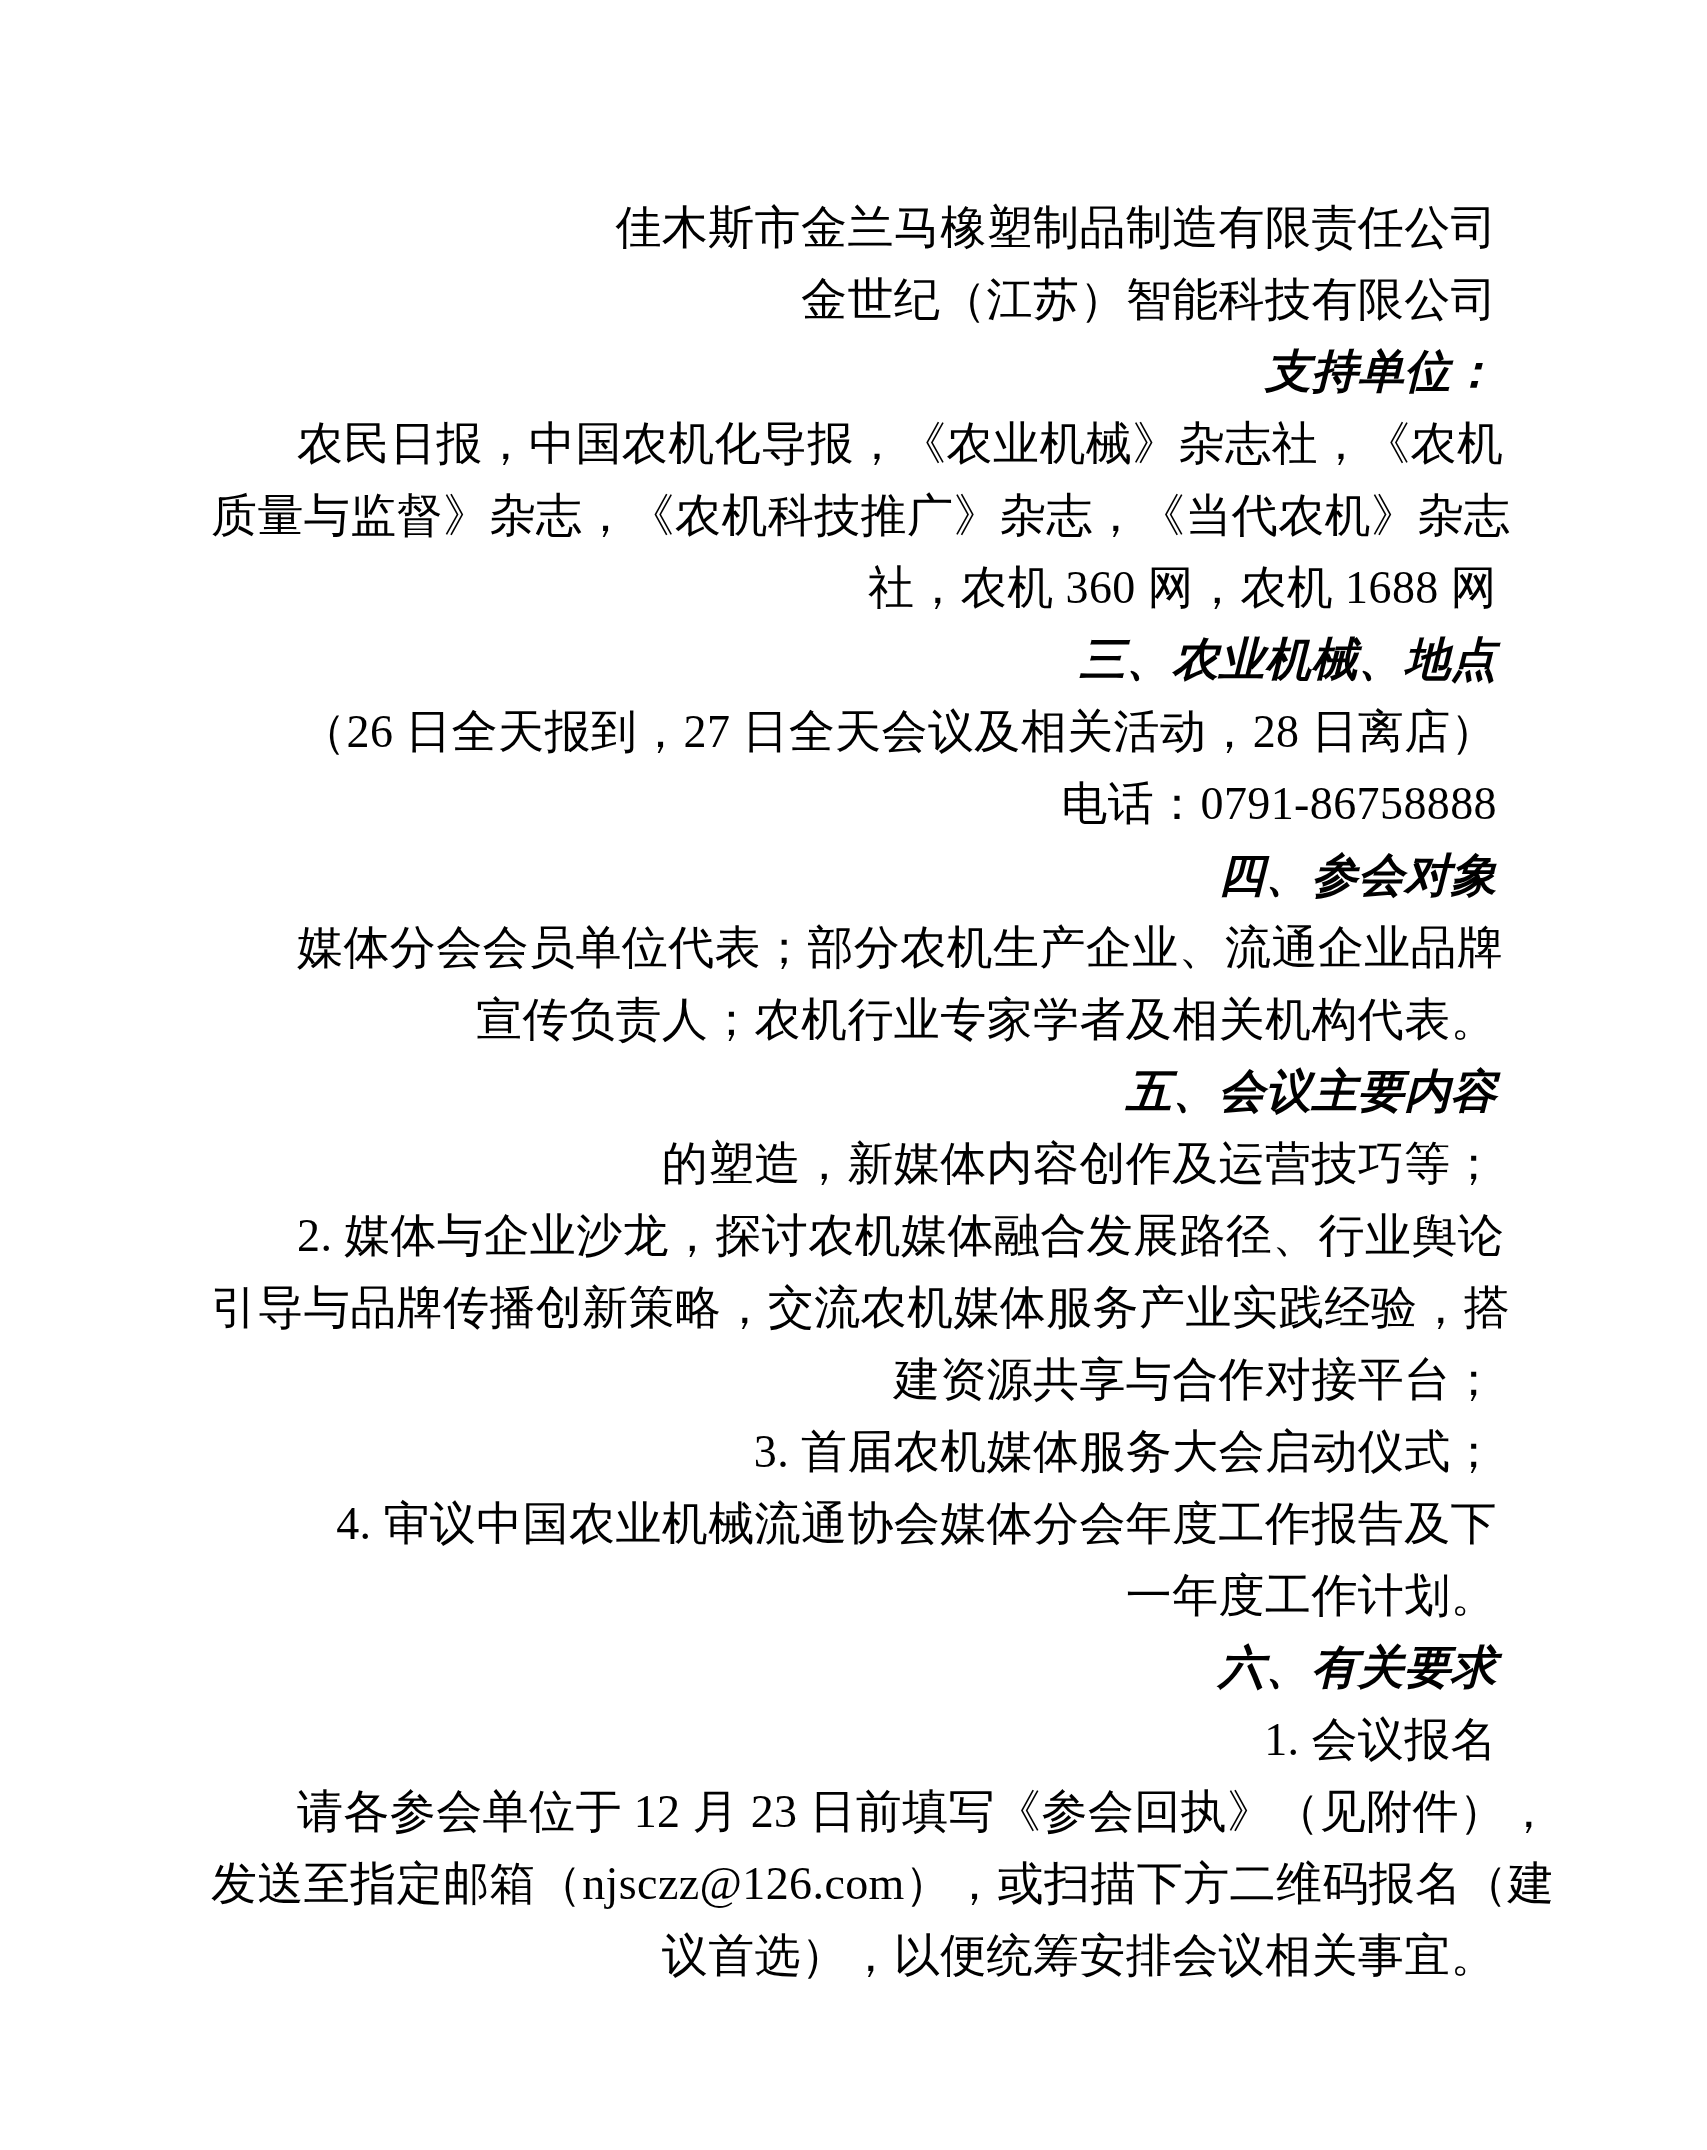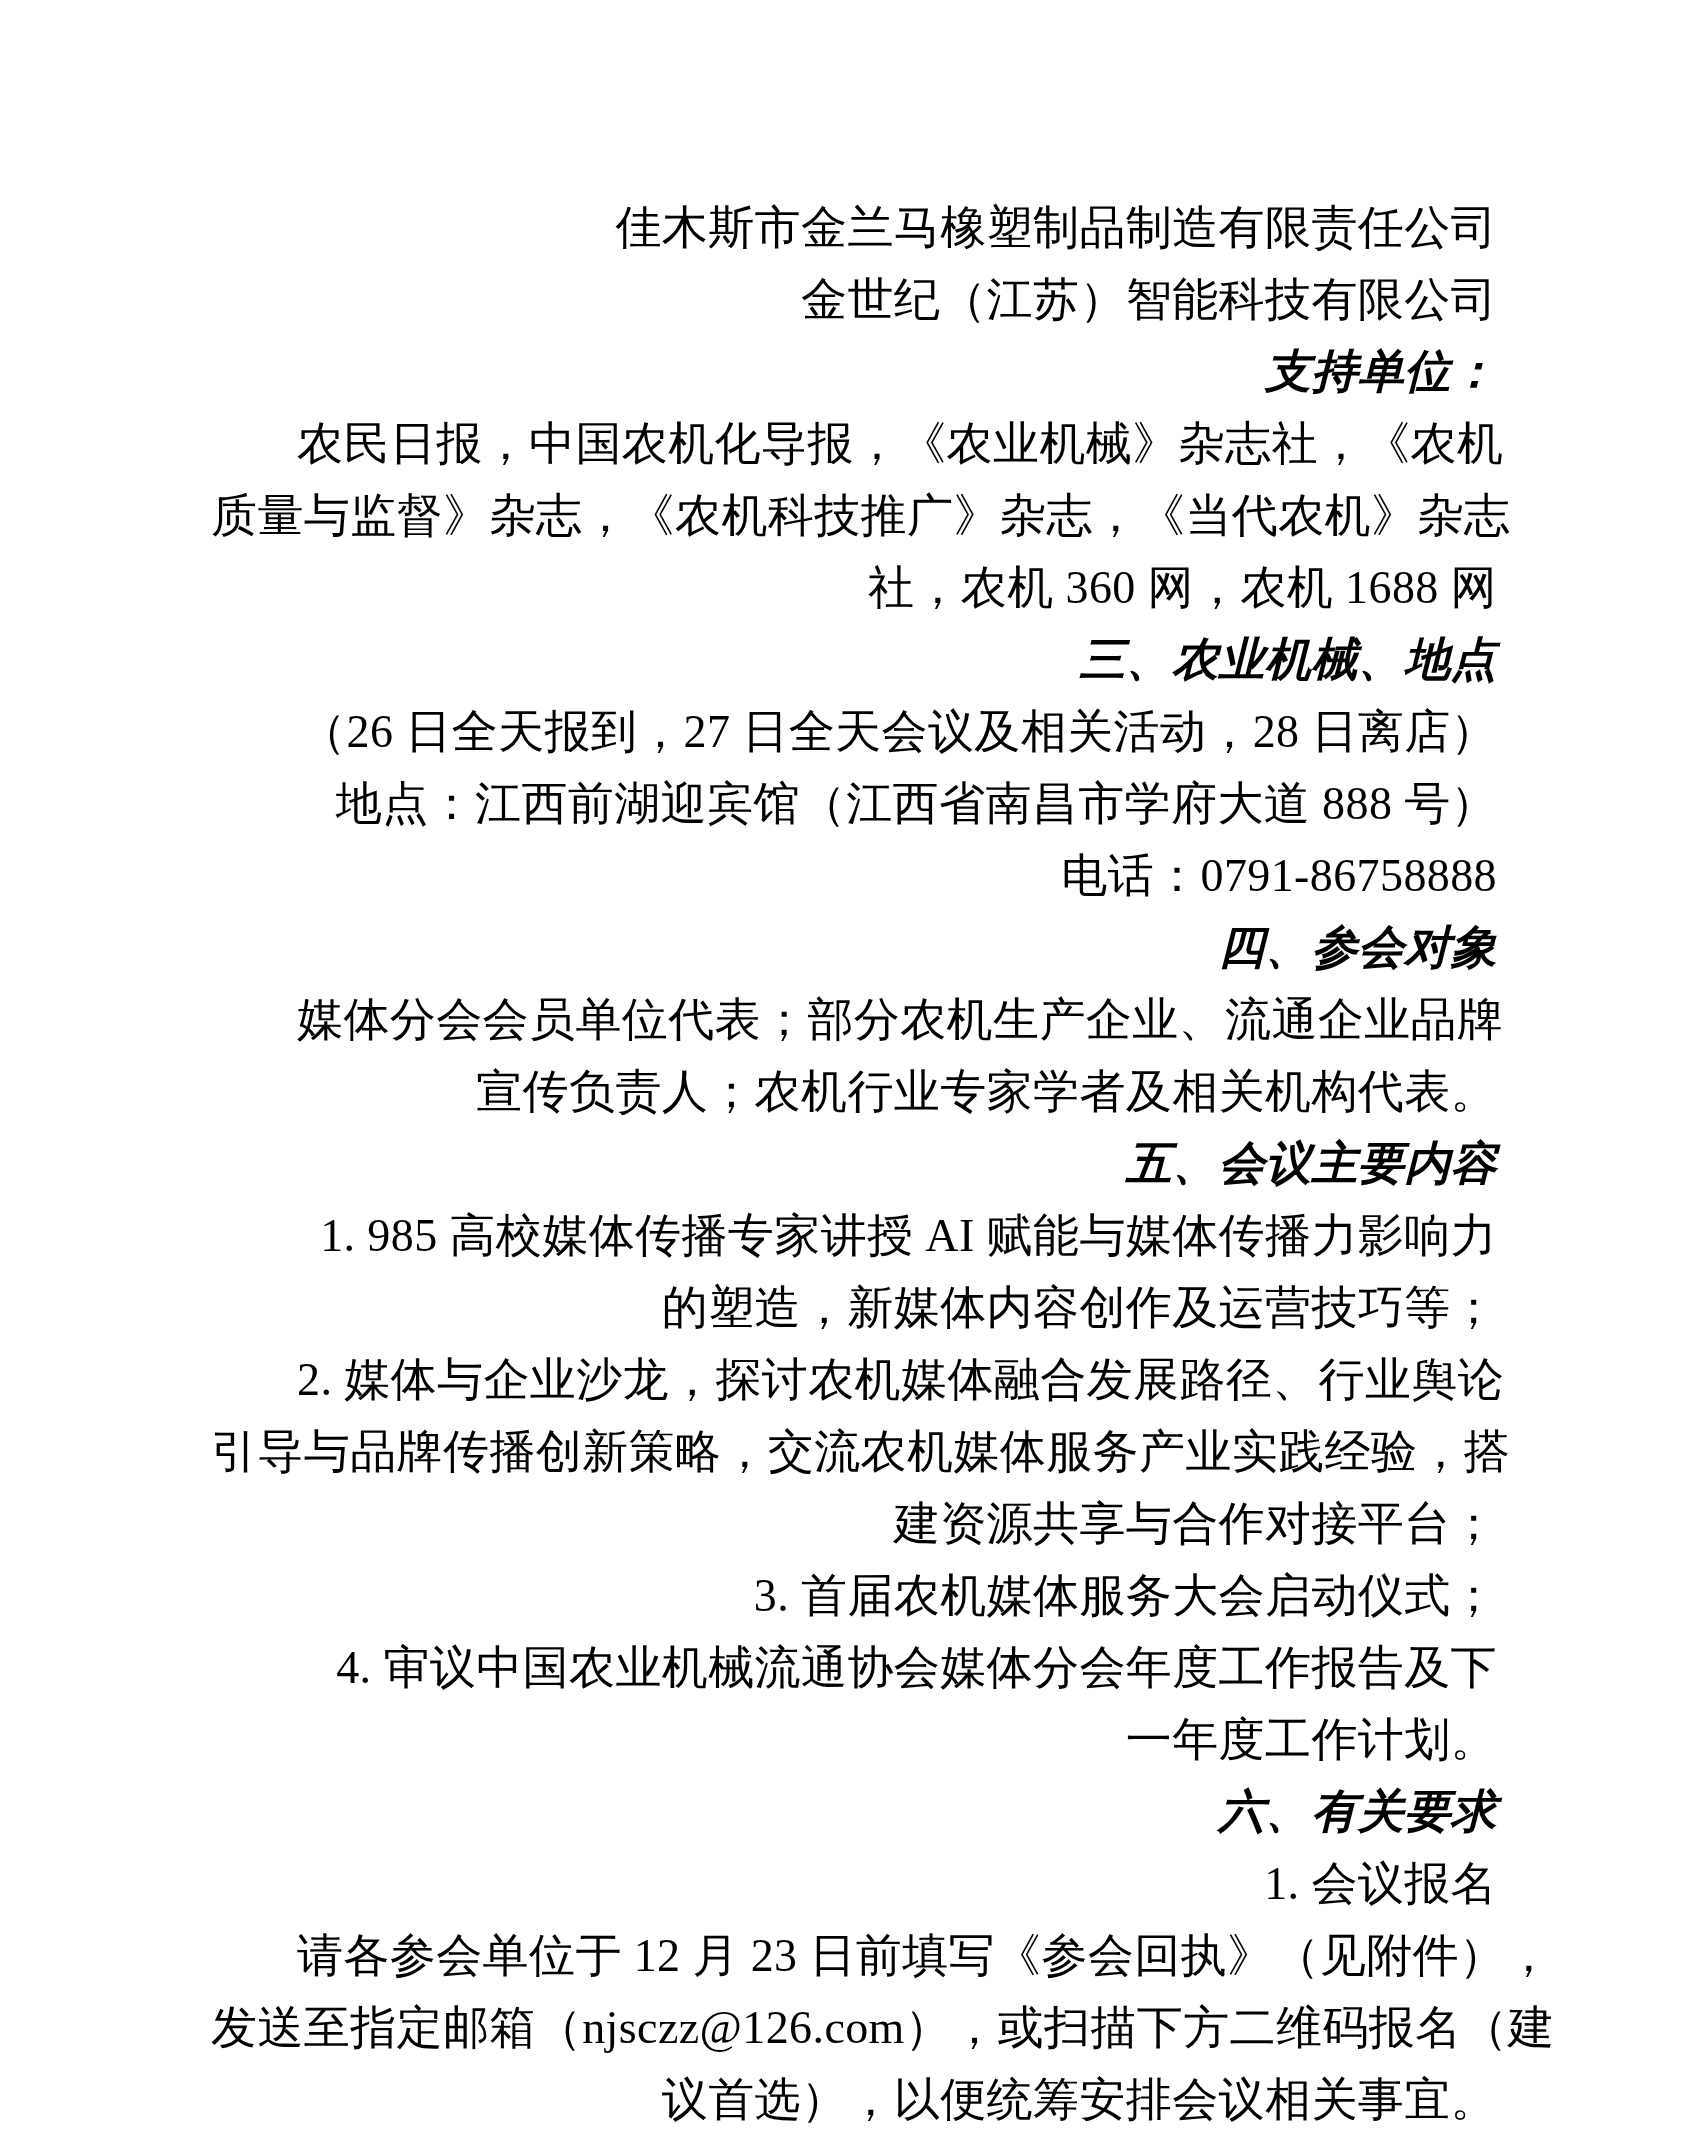--- a/index.html
+++ b/index.html
@@ -45,27 +45,25 @@
 <div class="page">
   <div class="doc-body">
       <div class="doc-line indent">佳木斯市金兰马橡塑制品制造有限责任公司</div>
       <div class="doc-line indent">金世纪（江苏）智能科技有限公司</div>
       <div class="doc-line indent bold">支持单位：</div>
       <div class="doc-line indent">农民日报，中国农机化导报，《农业机械》杂志社，《农机</div>
       <div class="doc-line">质量与监督》杂志，《农机科技推广》杂志，《当代农机》杂志</div>
       <div class="doc-line">社，农机 360 网，农机 1688 网</div>
       <div class="doc-line indent bold">三、农业机械、地点</div>
       <div class="doc-line indent">（26 日全天报到，27 日全天会议及相关活动，28 日离店）</div>
-      <div class="doc-line indent">地点：江西前湖迎宾馆（江西省南昌市学府大道 888 号）</div>
       <div class="doc-line indent">电话：0791-86758888</div>
       <div class="doc-line indent bold">四、参会对象</div>
       <div class="doc-line indent">媒体分会会员单位代表；部分农机生产企业、流通企业品牌</div>
       <div class="doc-line">宣传负责人；农机行业专家学者及相关机构代表。</div>
       <div class="doc-line indent bold">五、会议主要内容</div>
-      <div class="doc-line indent">1. 985 高校媒体传播专家讲授 AI 赋能与媒体传播力影响力</div>
       <div class="doc-line">的塑造，新媒体内容创作及运营技巧等；</div>
       <div class="doc-line indent">2. 媒体与企业沙龙，探讨农机媒体融合发展路径、行业舆论</div>
       <div class="doc-line">引导与品牌传播创新策略，交流农机媒体服务产业实践经验，搭</div>
       <div class="doc-line">建资源共享与合作对接平台；</div>
       <div class="doc-line indent">3. 首届农机媒体服务大会启动仪式；</div>
       <div class="doc-line indent">4. 审议中国农业机械流通协会媒体分会年度工作报告及下</div>
       <div class="doc-line">一年度工作计划。</div>
       <div class="doc-line indent bold">六、有关要求</div>
       <div class="doc-line indent">1. 会议报名</div>
       <div class="doc-line indent">请各参会单位于 12 月 23 日前填写《参会回执》（见附件），</div>

